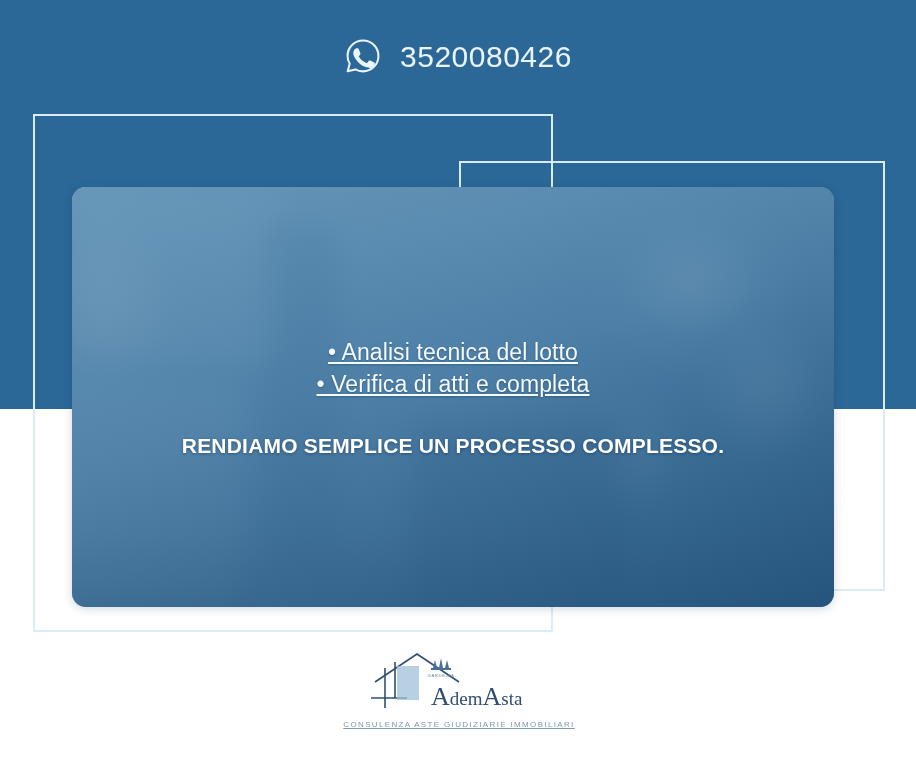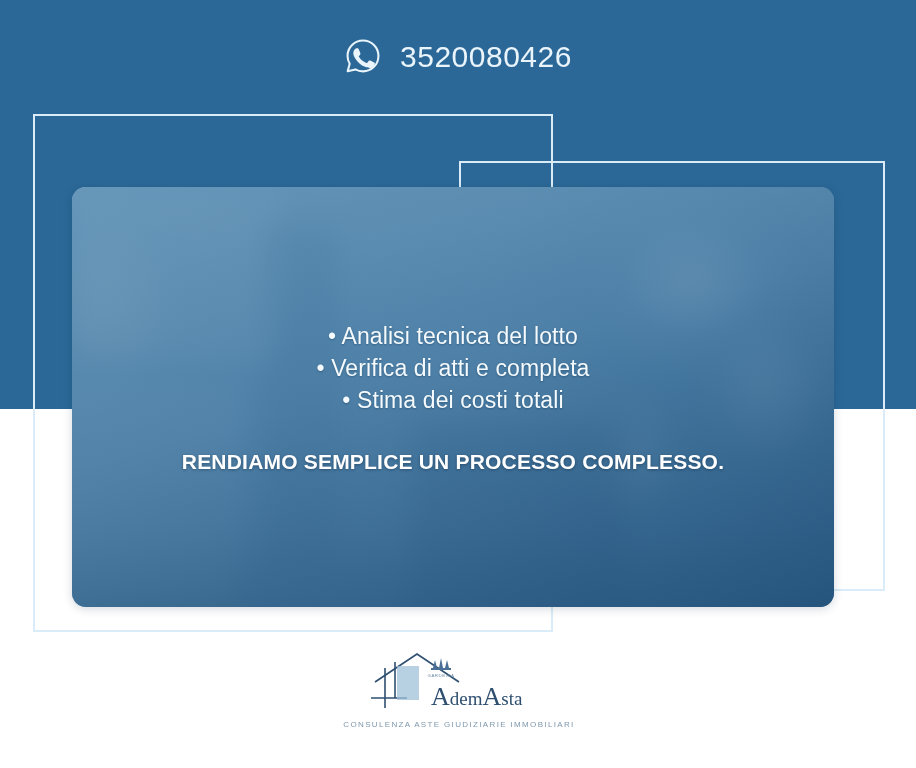--- a/index.html
+++ b/index.html
@@ -91,40 +91,41 @@
     padding:26px 40px;box-sizing:border-box;
   }
   .bullets{
     list-style:none;margin:0;padding:0;
     text-align:center;
   }
   .bullets li{
     color:#f4fafd;font-size:23px;line-height:1.40;
     font-weight:400;letter-spacing:.1px;
     text-shadow:0 1px 2px rgba(12,40,66,.35);
+    text-decoration:underline;
   }
   .tagline{
     margin-top:34px;
     color:#ffffff;font-size:21px;font-weight:bold;
     letter-spacing:.2px;text-align:center;
     text-shadow:0 1px 3px rgba(10,35,60,.45);
   }
   
   .logo-wrap{
     position:absolute;left:1px;top:648px;width:916px;
     display:flex;flex-direction:column;align-items:center;z-index:30;
   }
   .logo-mark{
     position:relative;width:200px;height:70px;
   }
   .logo-mark svg{display:block;}
   .logo-sub{
     margin-top:2px;
     font-size:8px;letter-spacing:1.35px;color:#7f98ad;
-    font-weight:400;white-space:nowrap;
+    font-weight:400;white-space:nowrap;text-decoration:underline;
   }
 </style>
 </head>
 <body>
 
 <div class="poster">
 
   <div class="blue-band"></div>
 
   <div class="header">
@@ -148,21 +149,20 @@
       <span class="card-blob blob-b"></span>
       <span class="card-blob blob-c"></span>
       <span class="card-blob blob-d"></span>
     </div>
     <div class="card-overlay"></div>
 
     <div class="card-content">
       <ul class="bullets">
         <li>• Analisi tecnica del lotto</li>
         <li>• Verifica di atti e completa</li>
-        <li>• Stima dei costi totali</li>
       </ul>
       <div class="tagline">RENDIAMO SEMPLICE UN PROCESSO COMPLESSO.</div>
     </div>
   </div>
 
   <div class="logo-wrap">
     <div class="logo-mark">
       <svg viewBox="0 0 200 70" width="200" height="70" aria-hidden="true">
 
         <g stroke="#2e4f70" stroke-width="1.6" fill="none">

